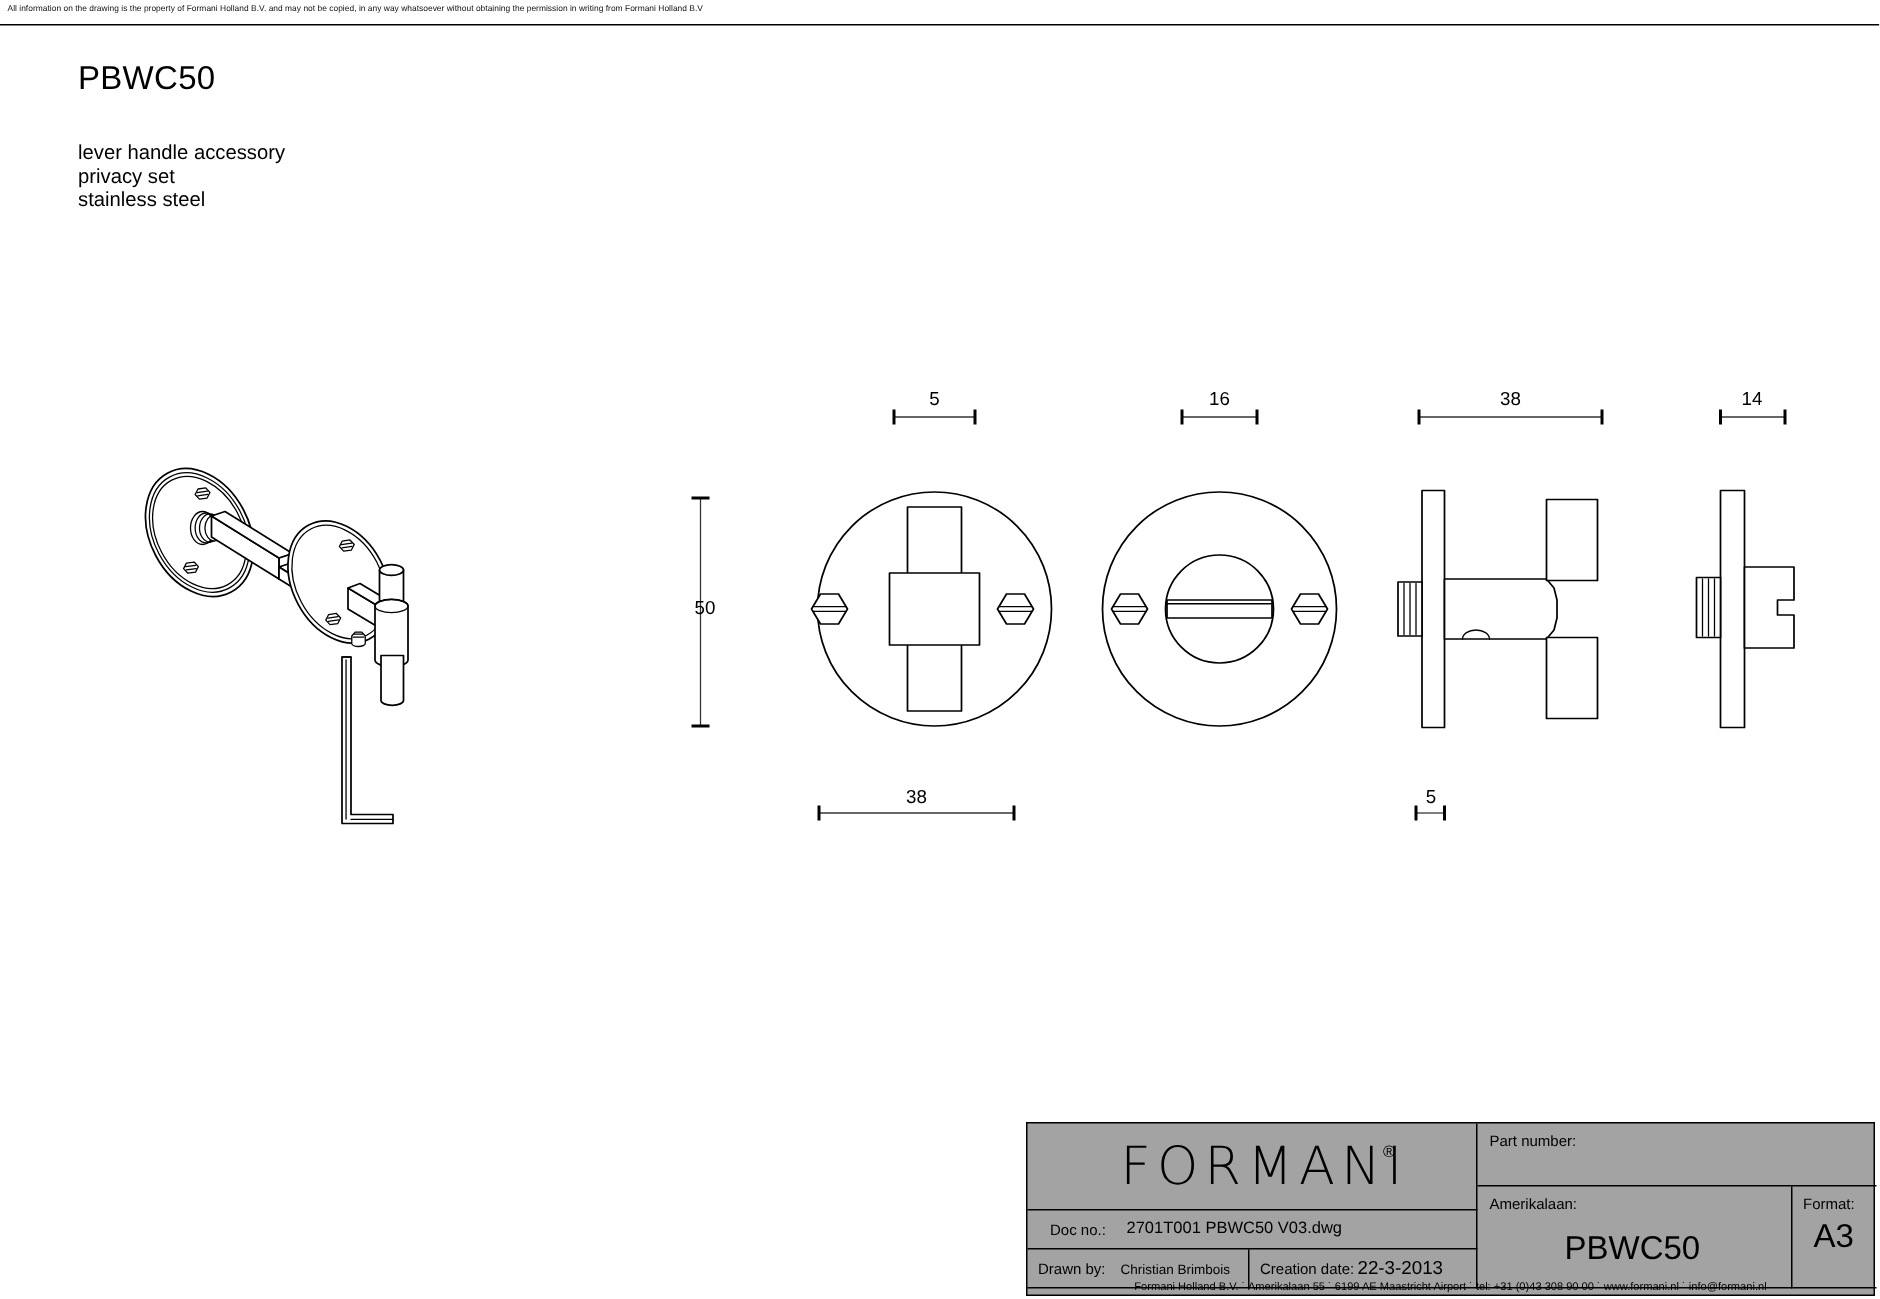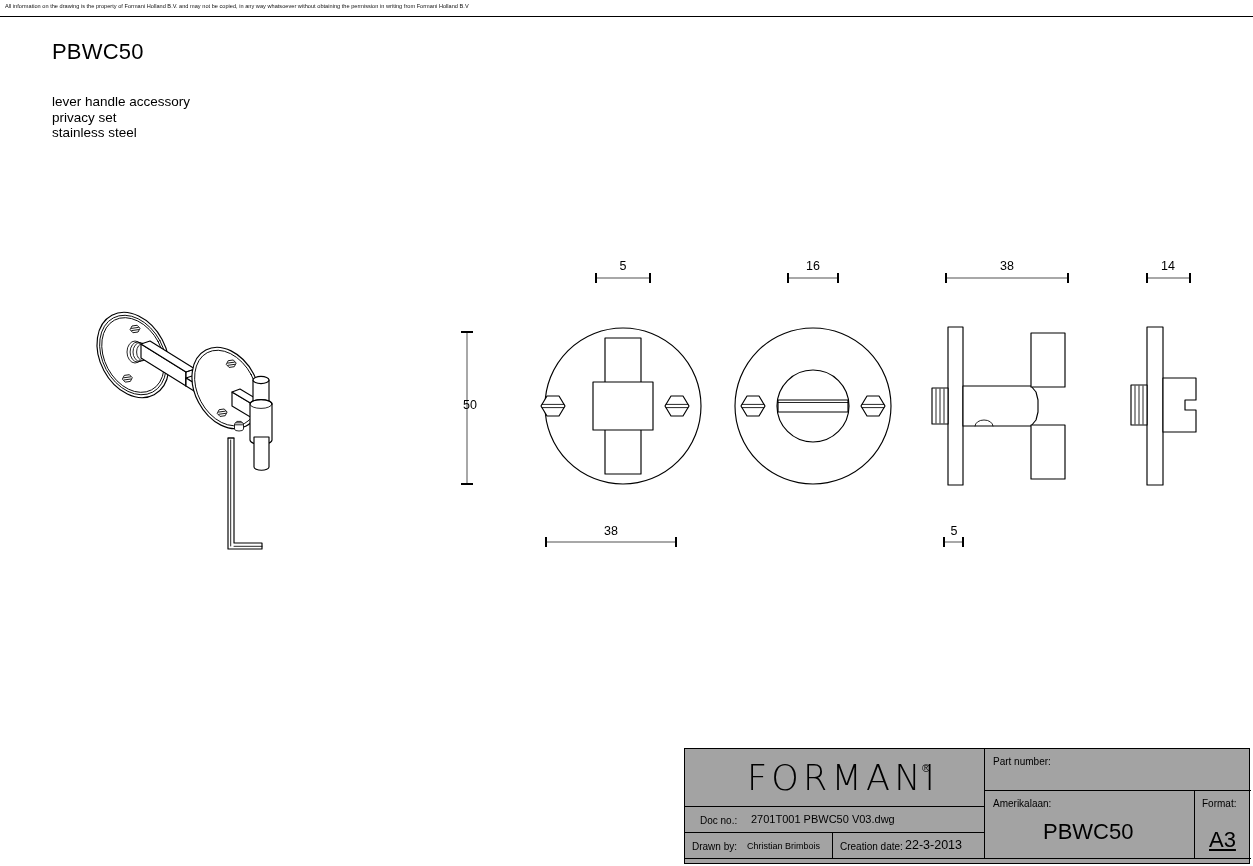--- a/index.html
+++ b/index.html
@@ -374,18 +374,19 @@
       <div class="tb-val" style="left:95px; top:6px;"></div>
     </div>
 
     <div class="tb-cell tb-border-r tb-border-b" style="left:300px; top:42px; width:210px; height:68px;">
       <div class="tb-key" style="left:8px; top:7px;">Amerikalaan:</div>
       <div class="tb-val-big" style="left:58px; top:28px;">PBWC50</div>
     </div>
 
     <div class="tb-cell tb-border-b" style="left:510px; top:42px; width:56px; height:68px;">
       <div class="tb-key" style="left:7px; top:7px;">Format:</div>
-      <div class="tb-val-big" style="left:14px; top:36px;text-decoration:underline;">A3</div>
-    </div>
-
+      <div class="tb-val-big" style="left:14px; top:20px;">A3</div>
+    </div>
+
+    <div id="tb-footer">Formani Holland B.V. ˙  Amerikalaan 55  ˙ 6199 AE Maastricht Airport ˙ tel: +31 (0)43 308 90 00 ˙ www.formani.nl ˙ info@formani.nl</div>
   </div>
 
 </div>
 
 </body></html>

